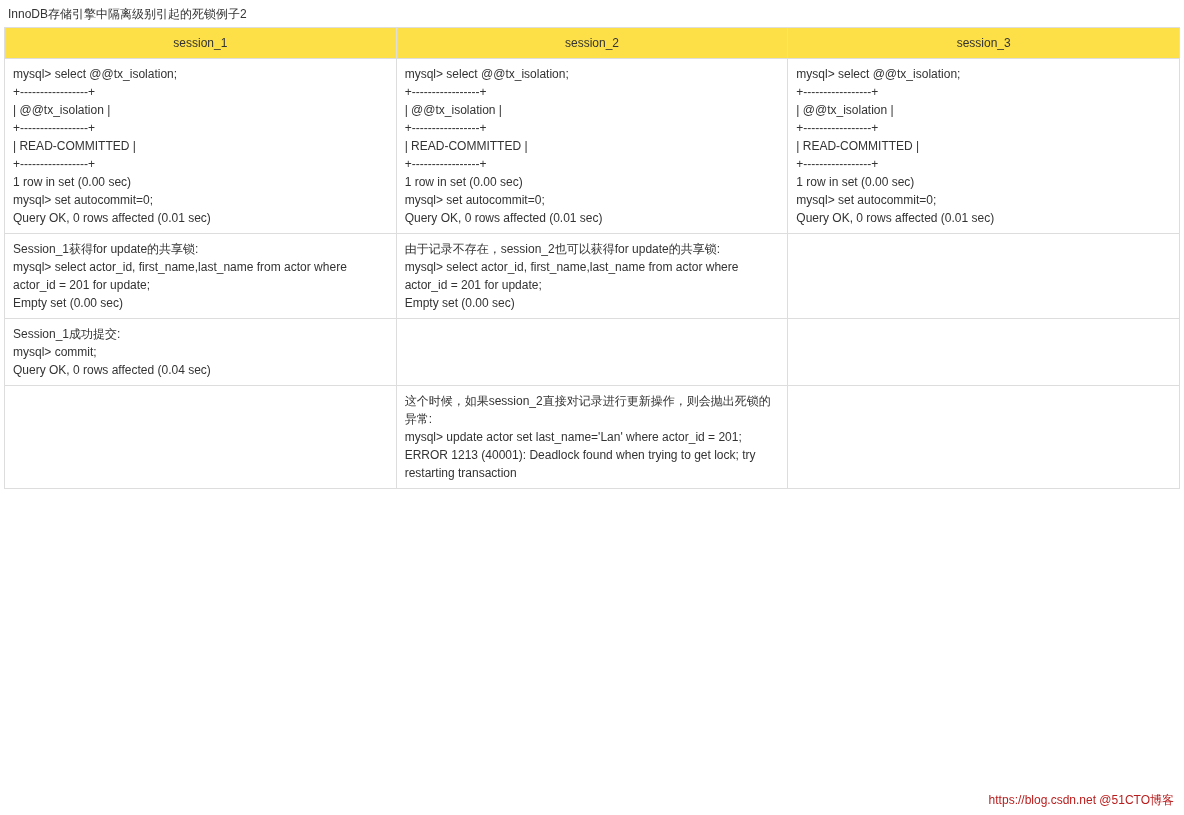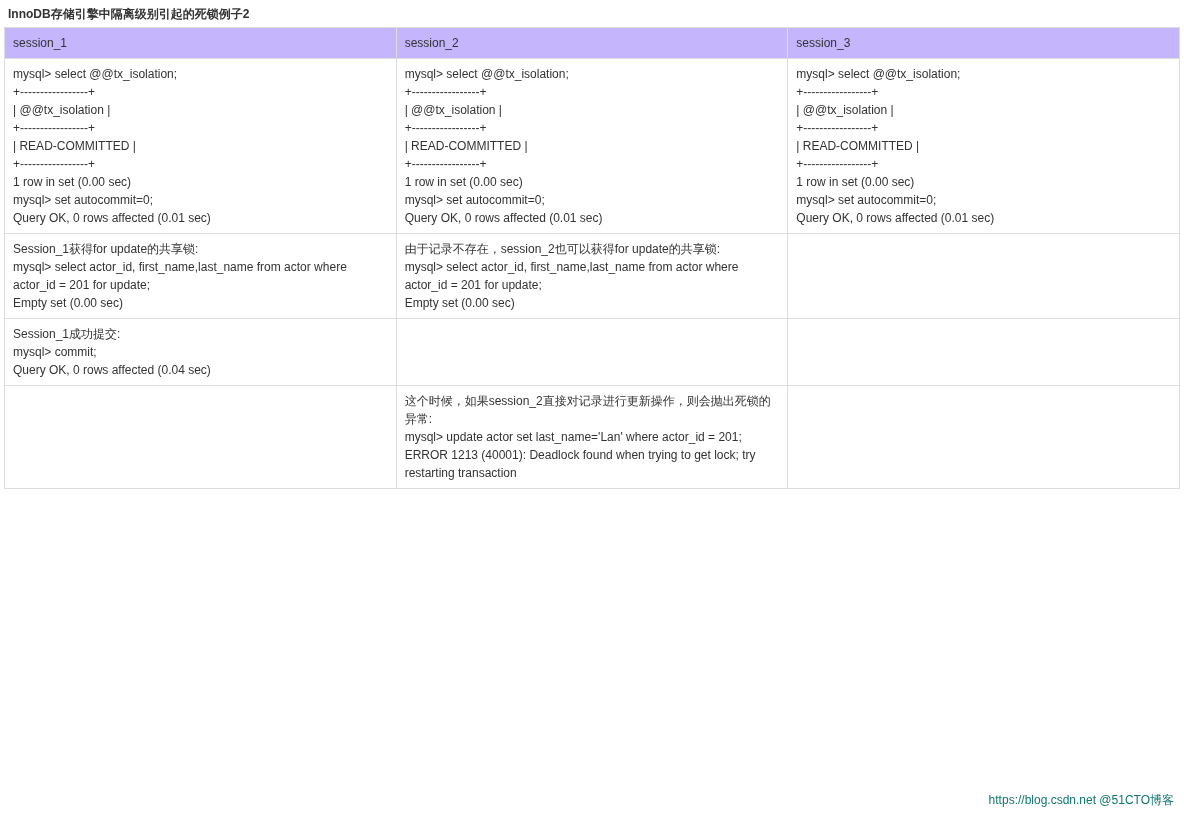--- a/index.html
+++ b/index.html
@@ -8,47 +8,47 @@
     padding: 4px;
     font-family: Arial, "Microsoft YaHei", sans-serif;
     font-size: 12px;
     color: #333;
     background: #fff;
   }
   .title {
     font-size: 12px;
     color: #333;
     padding: 2px 4px 4px 4px;
-    font-weight: bold;
   }
   table {
     border-collapse: collapse;
     width: 100%;
     table-layout: fixed;
   }
   th, td {
     border: 1px solid #ddd;
     text-align: left;
     vertical-align: top;
     padding: 6px 8px;
     font-size: 12px;
     line-height: 1.5;
     font-weight: normal;
     white-space: pre-wrap;
     word-wrap: break-word;
   }
   th {
-    background: #c4b5fd;
+    background: #fde047;
     font-weight: normal;
+    text-align: center;
   }
   .watermark {
     position: fixed;
     right: 10px;
     bottom: 6px;
-    color: #0f766e;
+    color: #b91c1c;
     font-size: 12px;
     pointer-events: none;
   }
 </style>
 </head>
 <body>
 
 <div class="title">InnoDB存储引擎中隔离级别引起的死锁例子2</div>
 
 <table>

